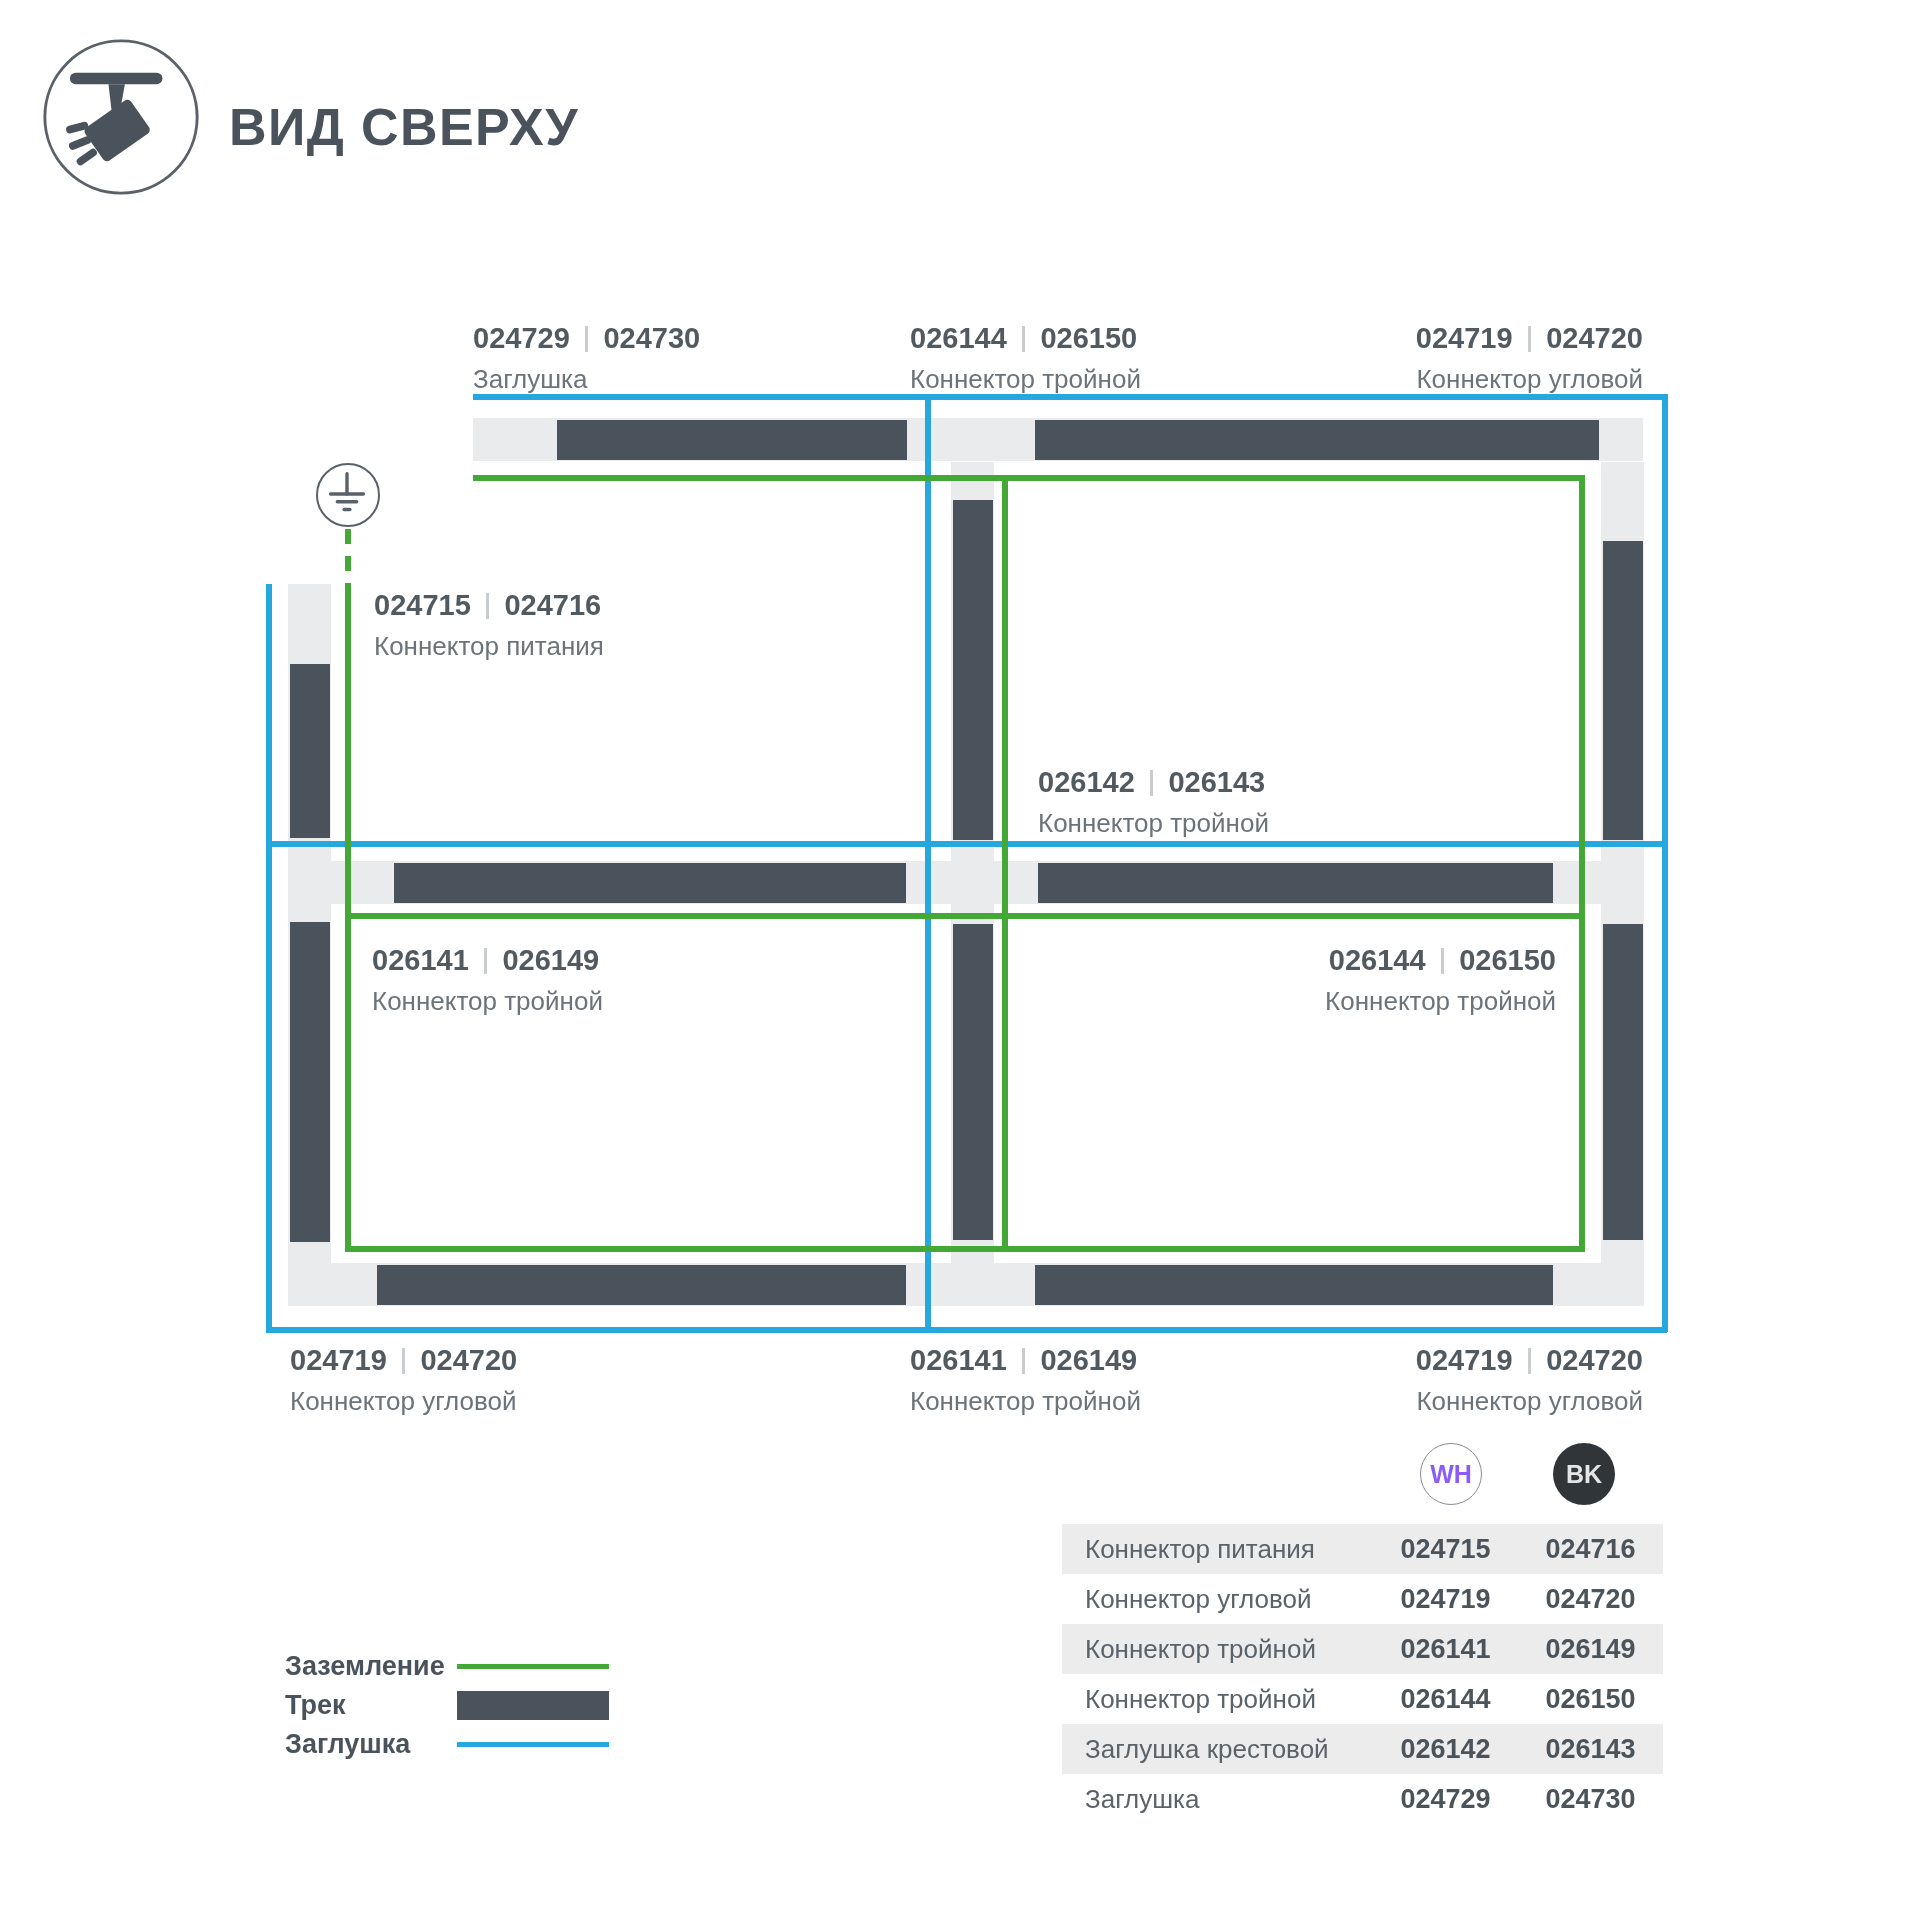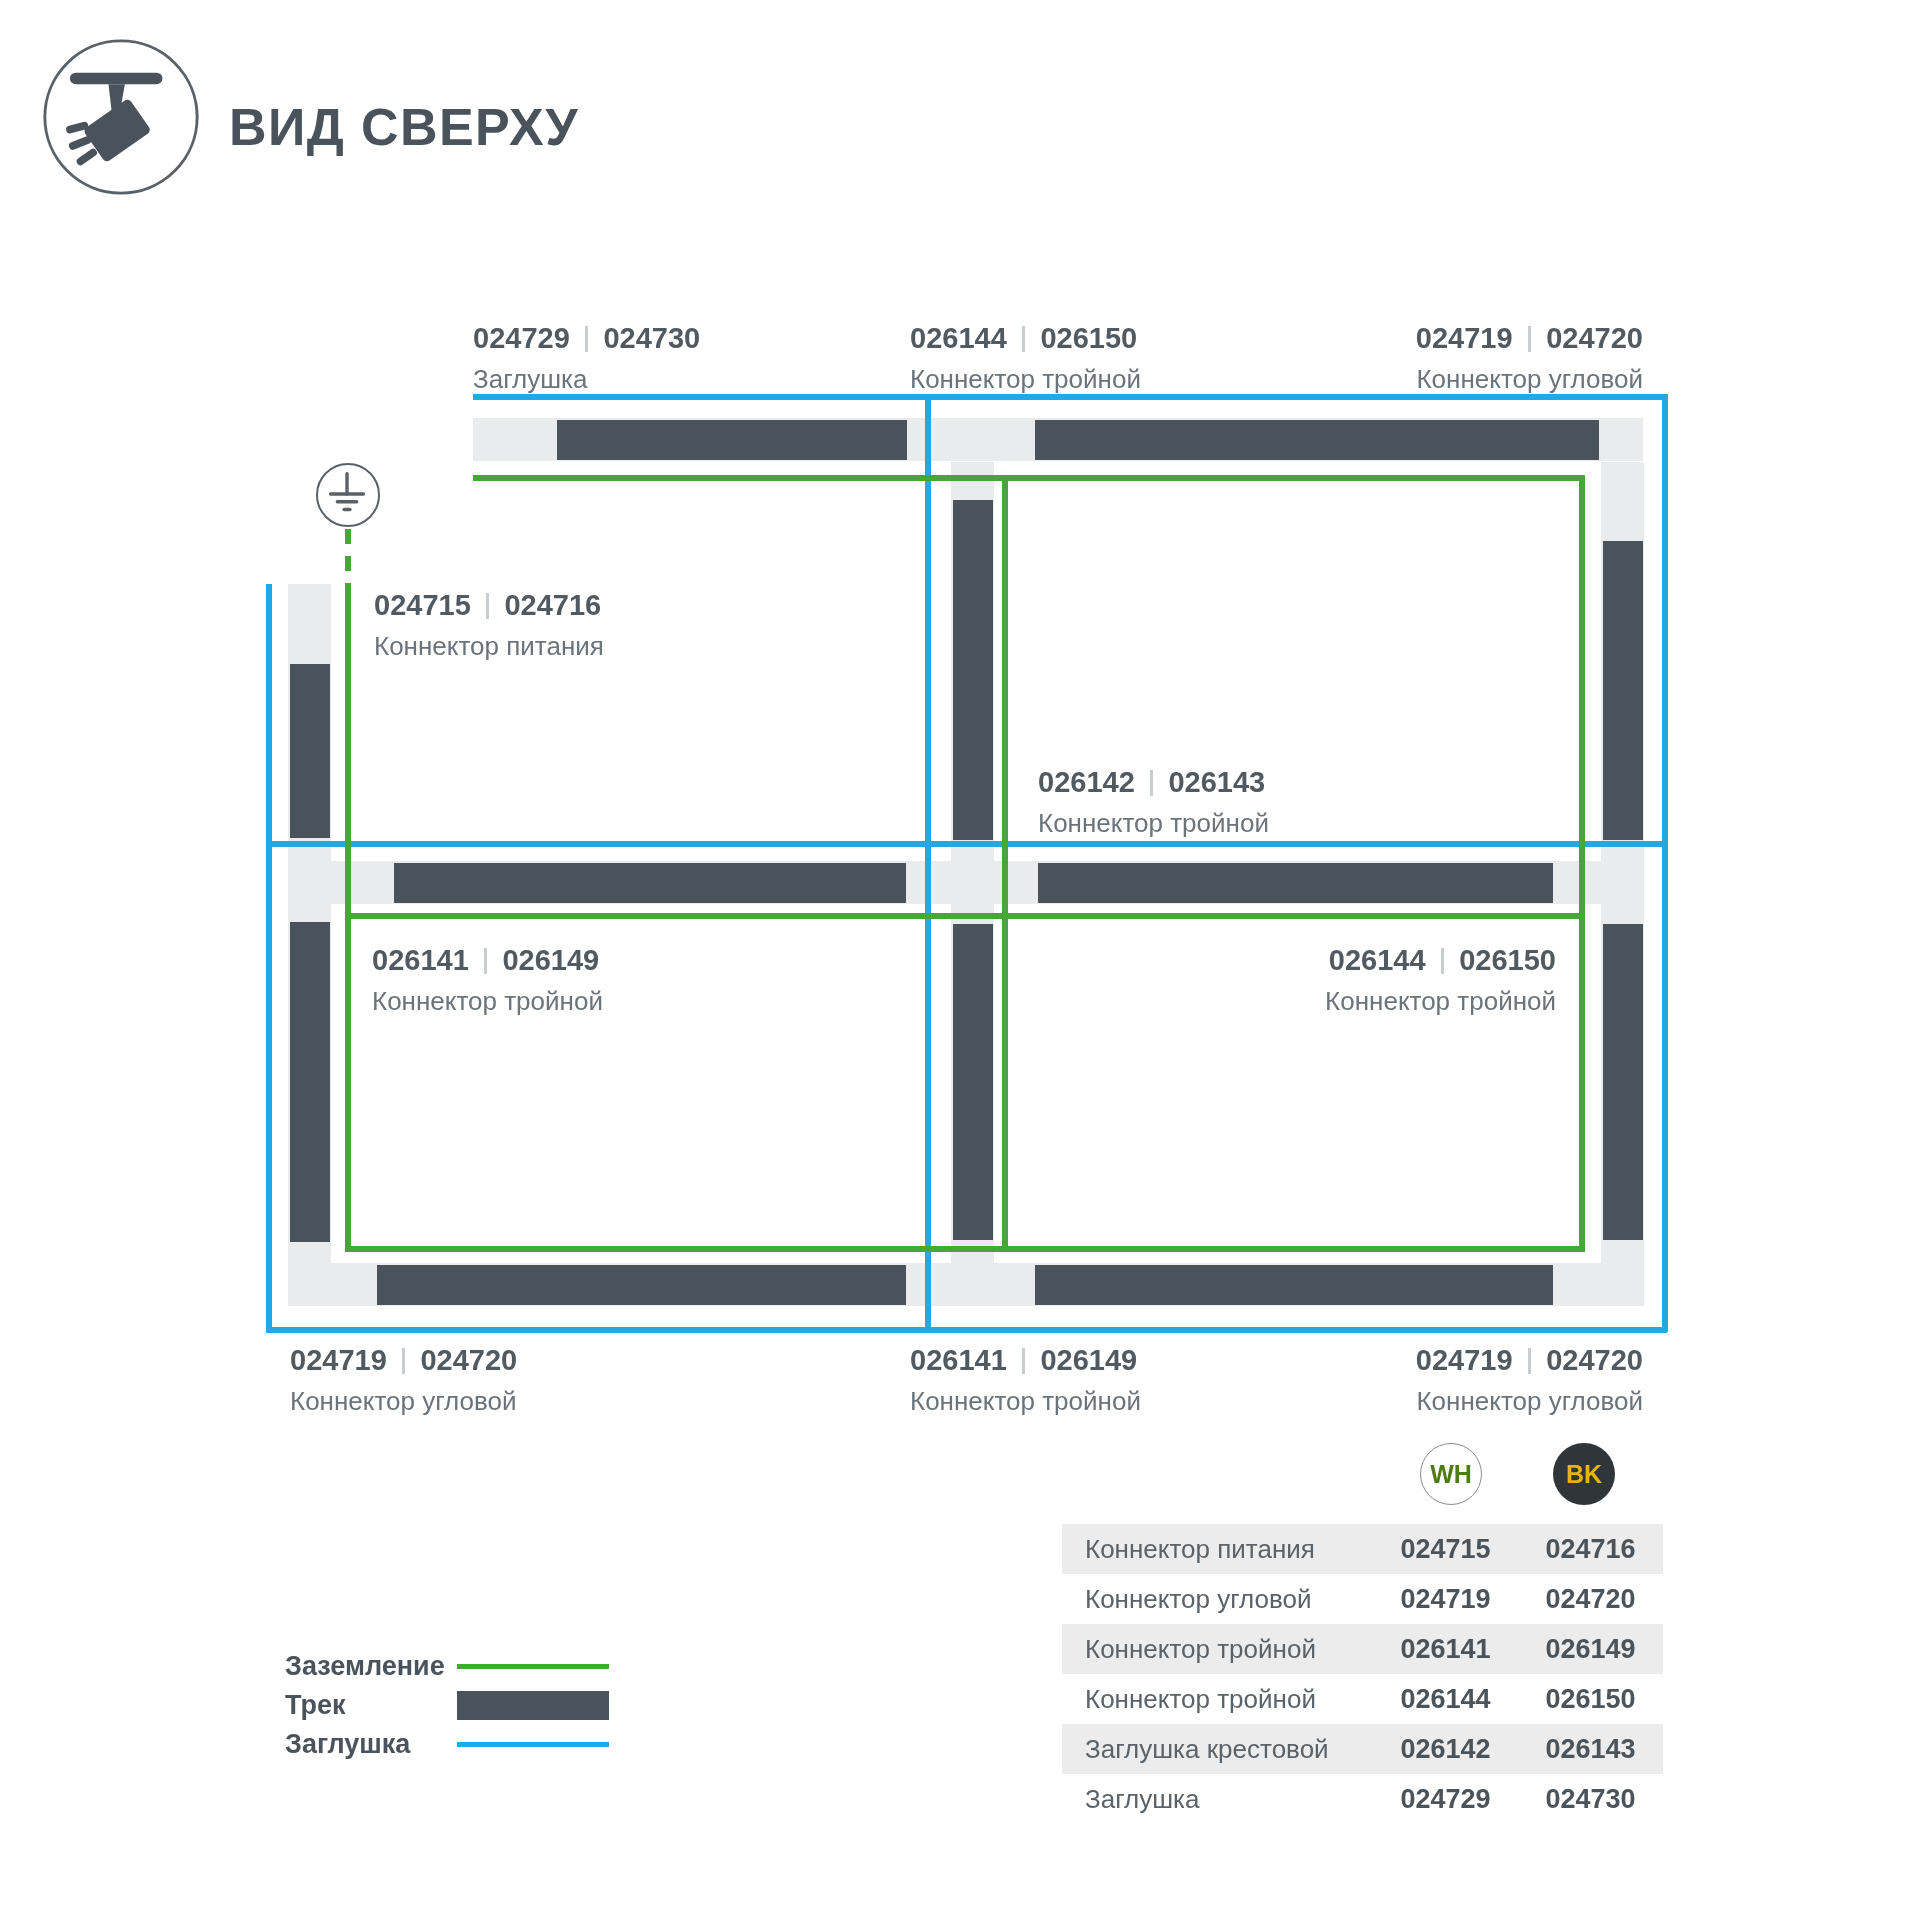--- a/index.html
+++ b/index.html
@@ -42,22 +42,22 @@
   .sw-bar{height:29px;}
   .sw-green{background:#44a836;}
   .sw-dark{background:#4a535b;}
   .sw-blue{background:#27a7e0;}
   
   .badge{
     position:absolute;width:62px;height:62px;border-radius:50%;
     display:flex;align-items:center;justify-content:center;
     font-size:25px;font-weight:600;box-sizing:border-box;
   }
-  .badge.wh{left:1420px;top:1443px;background:#fff;border:1.9px solid #878d93;color:#4d7c0f;}
-  .badge.bk{left:1553px;top:1443px;background:#303539;color:#eab308;}
+  .badge.wh{left:1420px;top:1443px;background:#fff;border:1.9px solid #878d93;color:#8b5cf6;}
+  .badge.bk{left:1553px;top:1443px;background:#303539;color:#e5e5e5;}
   .tbl{position:absolute;left:1062px;top:1524px;width:601px;}
   .tbl-row{display:flex;align-items:center;height:50px;}
   .tbl-row:nth-child(odd){background:#ececec;}
   .tbl-name{flex:1;padding-left:23px;font-size:26px;color:#5a626a;white-space:nowrap;}
   .tbl-wh,.tbl-bk{width:145px;text-align:center;font-weight:bold;font-size:27px;color:#4b535b;}
 </style>
 </head>
 <body>
 
 <div class="hdr-icon">

